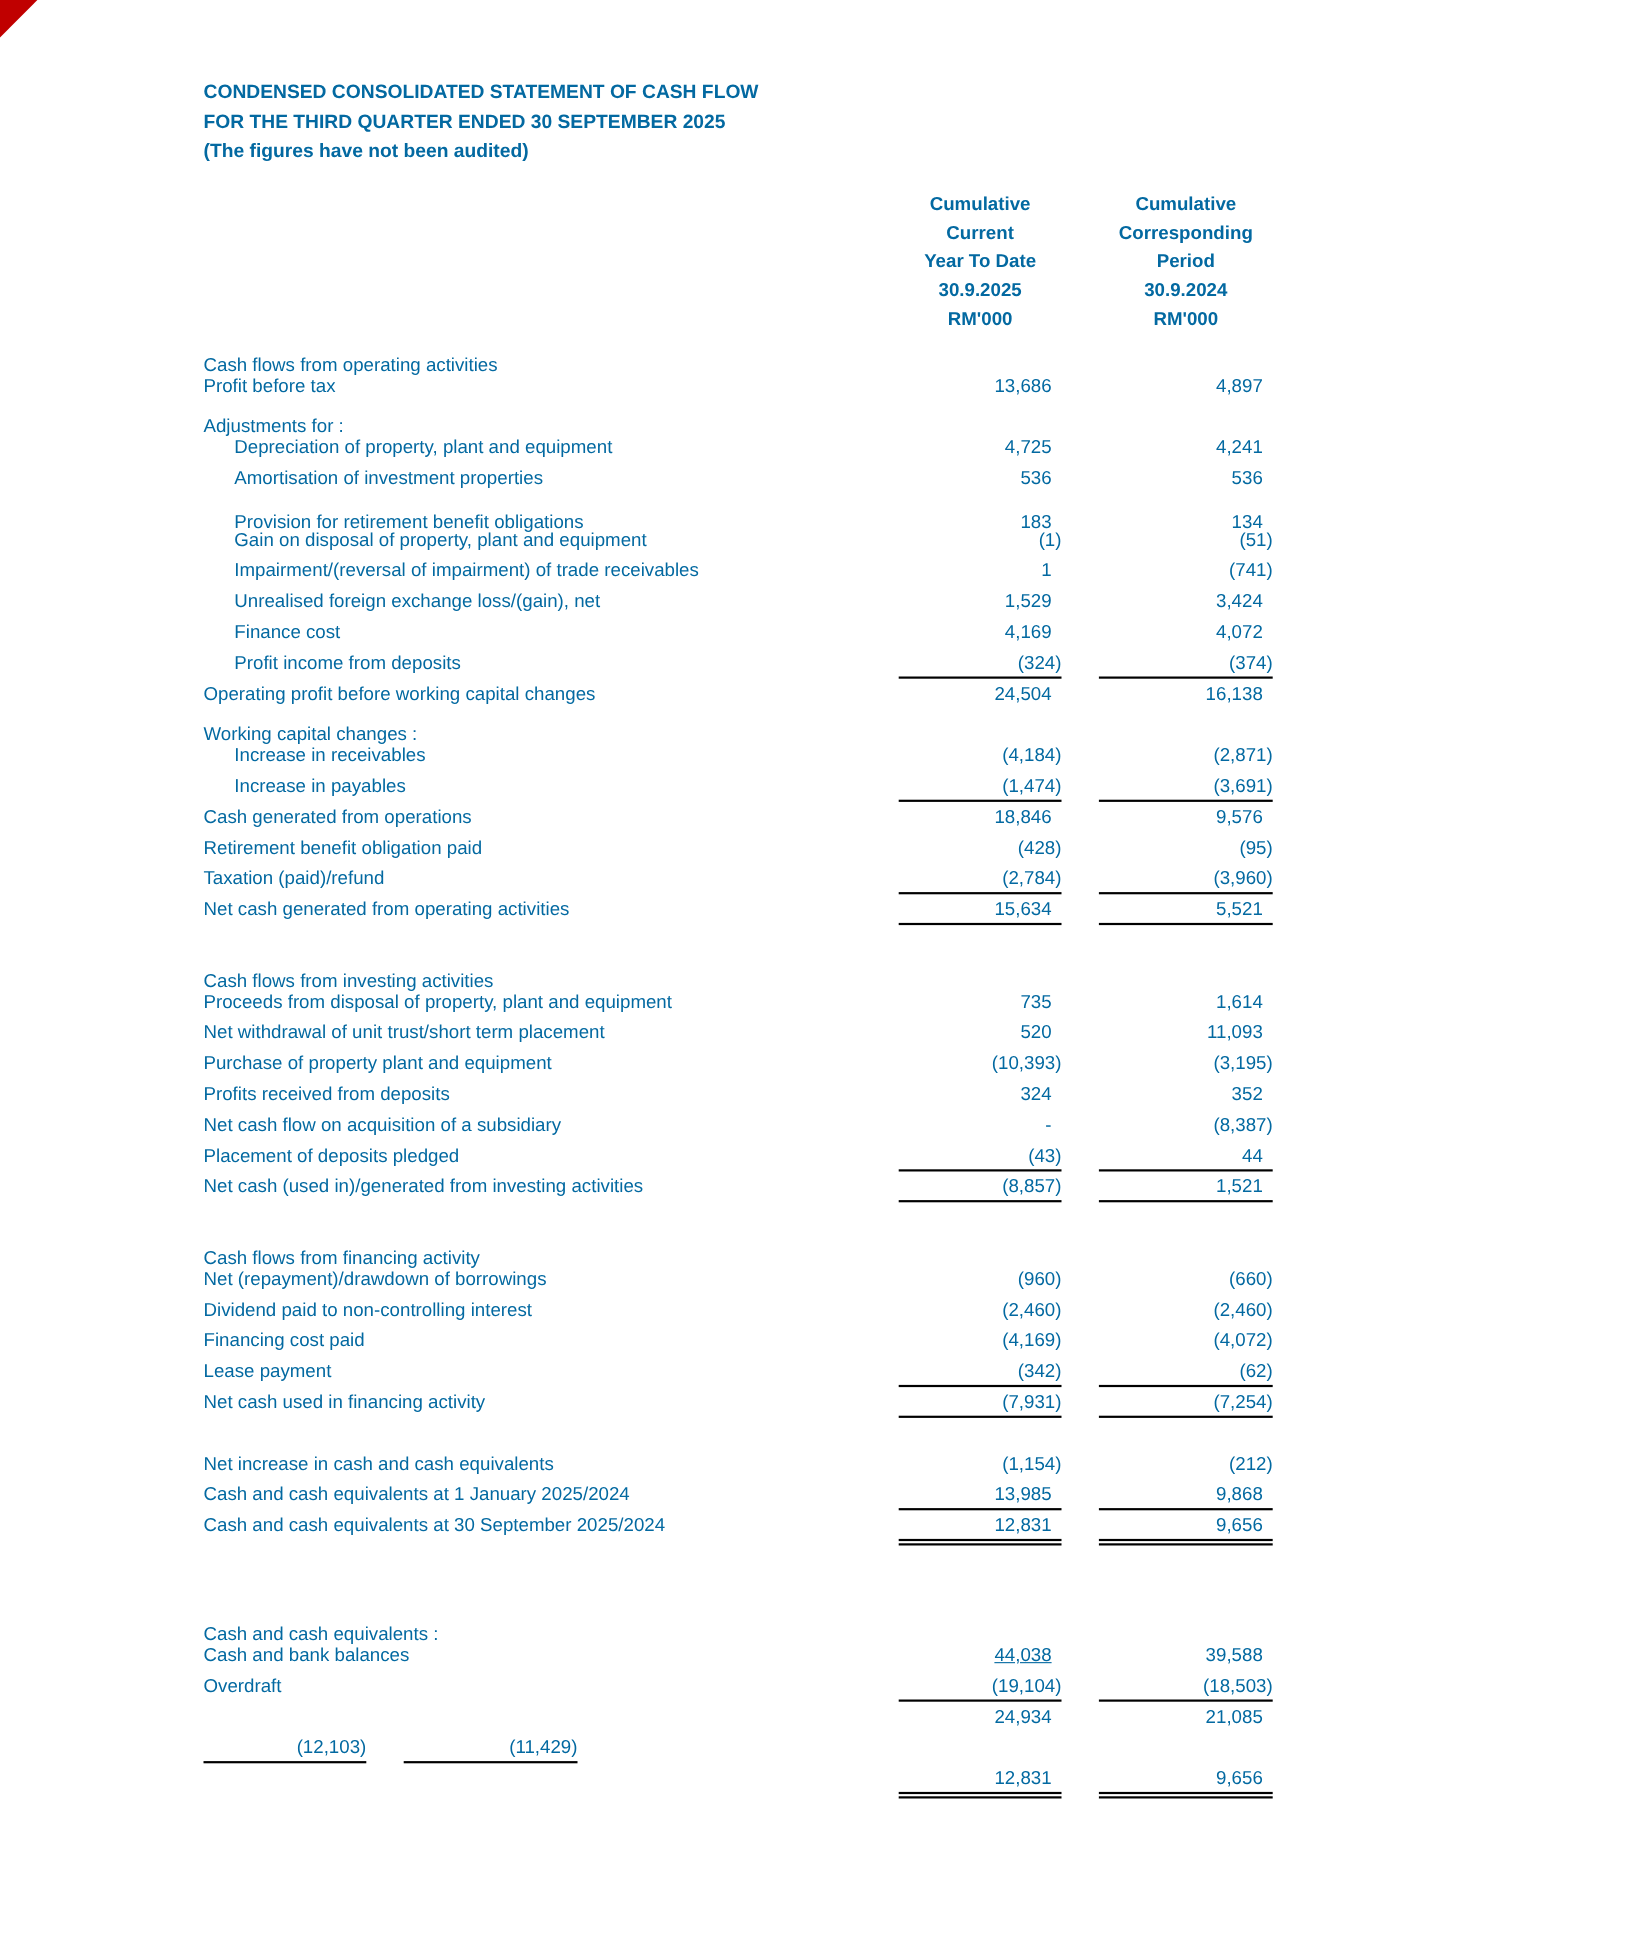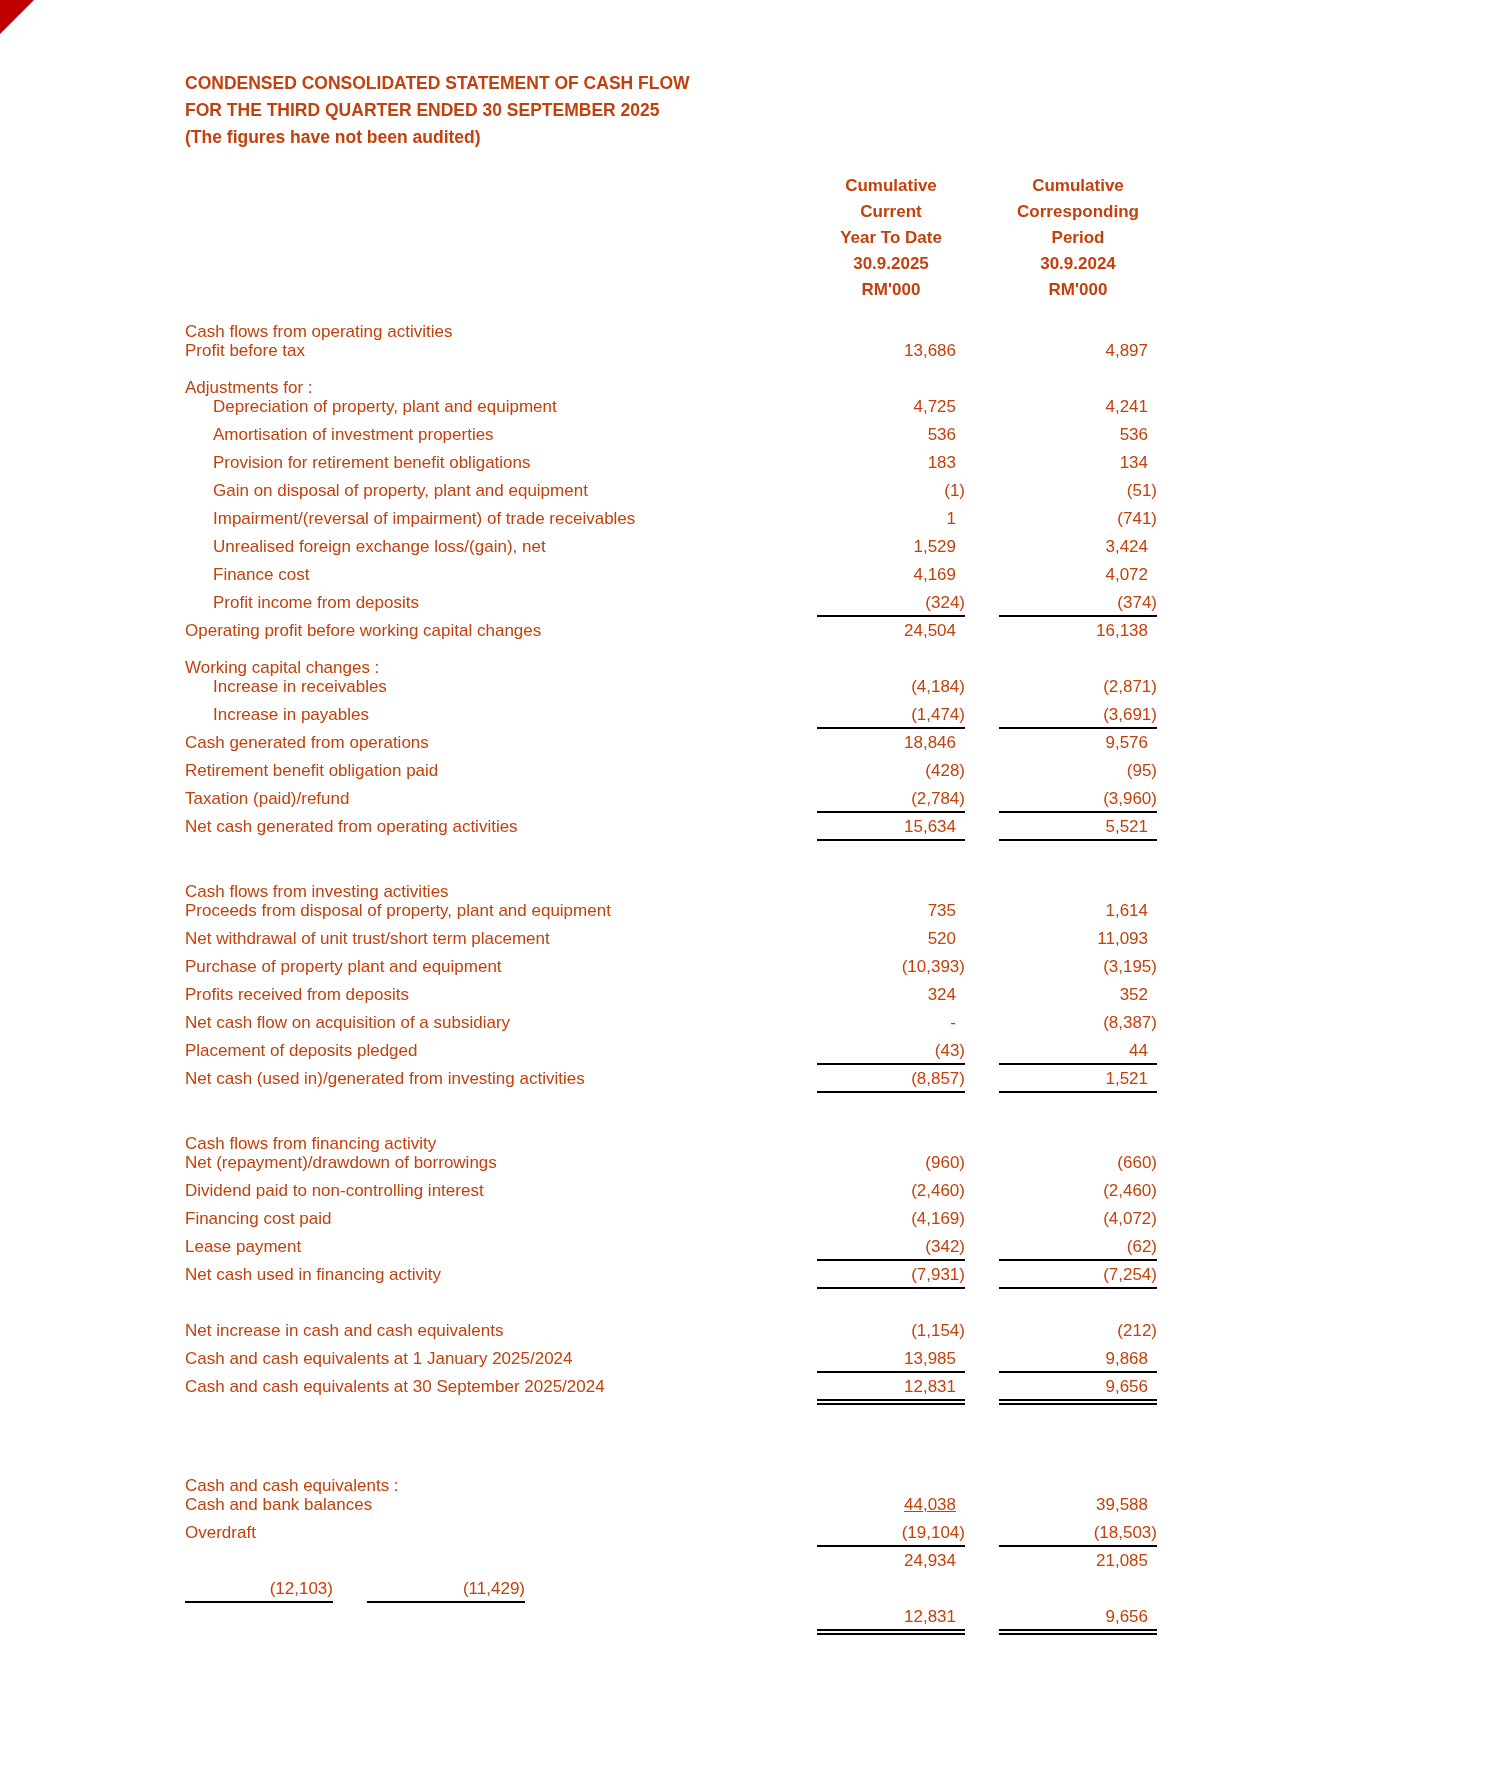--- a/index.html
+++ b/index.html
@@ -5,21 +5,21 @@
   html, body {
     margin: 0;
     padding: 0;
     background: #ffffff;
   }
   .page {
     position: relative;
     width: 1500px;
     height: 1766px;
     background: #ffffff;
-    color: #c2410c;
+    color: #0369a1;
     font-family: "Liberation Sans", sans-serif;
     overflow: hidden;
   }
   .corner-marker {
     position: absolute;
     top: 0;
     left: 0;
     width: 0;
     height: 0;
     border-top: 34px solid #c00000;
@@ -149,21 +149,21 @@
     <div class="c2 val" style="padding-right: 9px;">4,241</div>
   </div>
         <div class="cols t-row">
     <div class="label-col indent">Amortisation of investment properties</div>
     <div class="c1 val" style="padding-right: 9px;">536</div>
     <div class="gapcol"></div>
     <div class="c2 val" style="padding-right: 9px;">536</div>
   </div>
         <div class="cols t-row">
     <div class="label-col indent">Provision for retirement benefit obligations</div>
-    <div class="c1 val" style="padding-right: 9px;">183</div>
+    <div class="c1 val" style="padding-right: 9px; margin-top: 12px;">183</div>
     <div class="gapcol"></div>
     <div class="c2 val" style="padding-right: 9px;">134</div>
   </div>
         <div class="cols t-row">
     <div class="label-col indent">Gain on disposal of property, plant and equipment</div>
     <div class="c1 val">(1)</div>
     <div class="gapcol"></div>
     <div class="c2 val">(51)</div>
   </div>
         <div class="cols t-row">

